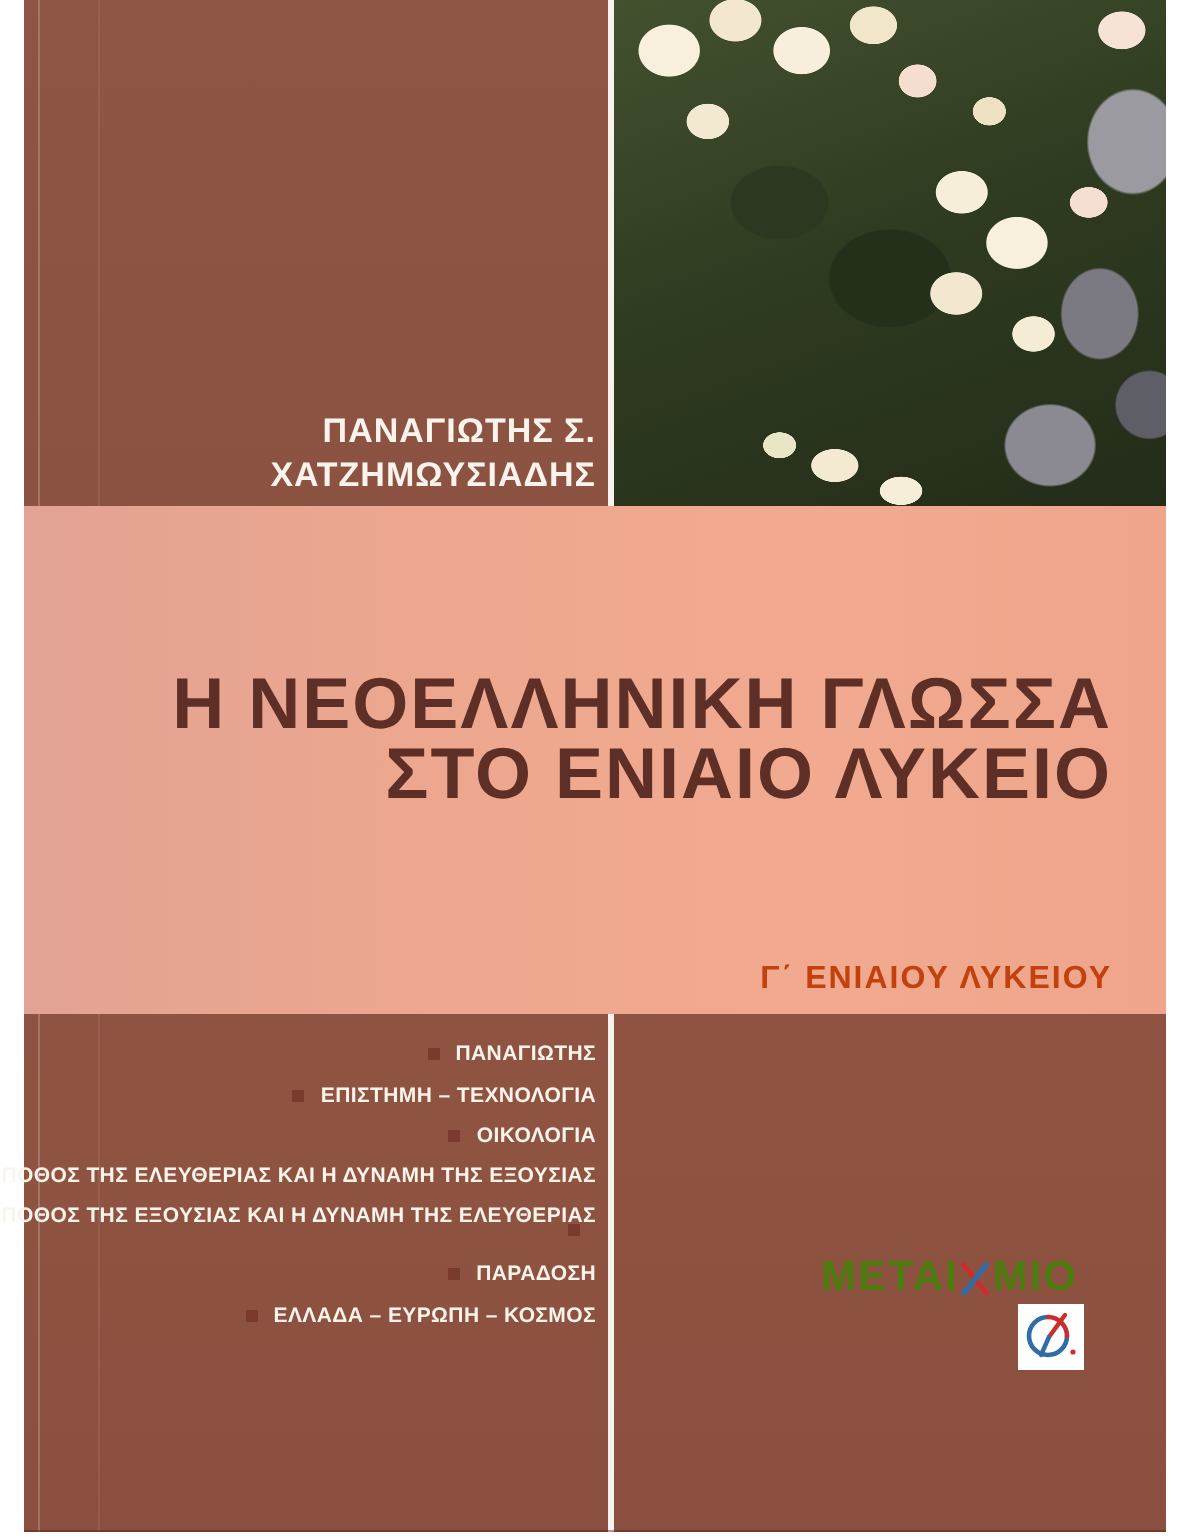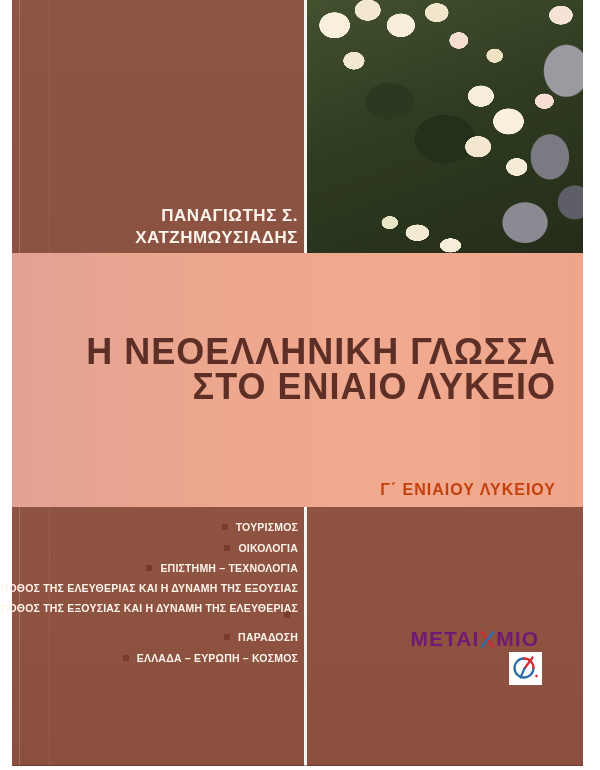--- a/index.html
+++ b/index.html
@@ -76,21 +76,21 @@
   .topic-row:nth-child(6){margin-top:-3px;}
   .topic-row:nth-child(7){margin-top:11px;}
   .topic-row:nth-child(8){margin-top:7px;}
   .bullet{flex:none;width:6px;height:6px;background:#7a3b2e;margin-right:8px;margin-bottom:1px;}
   .topic-text{
     color:#fcf3ea;font-weight:bold;font-size:10.5px;letter-spacing:.2px;white-space:nowrap;
   }
   
   .wordmark{
     position:absolute;right:61px;top:628px;height:22px;display:flex;align-items:center;
-    color:#701a75;font-weight:bold;font-size:21px;letter-spacing:1px;justify-content:center;
+    color:#4d7c0f;font-weight:bold;font-size:21px;letter-spacing:1px;justify-content:center;
   }
   .wordmark .x-icon{width:15px;height:17px;margin:0 1px;}
   .logo-box{
     position:absolute;left:509px;top:652px;width:33px;height:33px;background:#ffffff;
     display:flex;align-items:center;justify-content:center;
   }
   .cover-bottom-edge{position:absolute;left:12px;top:765px;width:571px;height:1px;background:rgba(80,35,25,.45);}
 </style>
 </head>
 <body>
@@ -112,29 +112,29 @@
   <div class="panel"></div>
   <div class="title-line l1">Η ΝΕΟΕΛΛΗΝΙΚΗ ΓΛΩΣΣΑ</div>
   <div class="title-line l2">ΣΤΟ ΕΝΙΑΙΟ ΛΥΚΕΙΟ</div>
   <div class="grade">Γ΄ ΕΝΙΑΙΟΥ ΛΥΚΕΙΟΥ</div>
 
   <div class="divider-bottom"></div>
 
   <div class="topics">
     <div class="topic-row">
       <span class="bullet"></span>
-      <span class="topic-text">ΤΟΥΡΙΣΜΟΣ</span>
+      <span class="topic-text">ΠΑΝΑΓΙΩΤΗΣ</span>
+    </div>
+    <div class="topic-row">
+      <span class="bullet"></span>
+      <span class="topic-text">ΕΠΙΣΤΗΜΗ – ΤΕΧΝΟΛΟΓΙΑ</span>
     </div>
     <div class="topic-row">
       <span class="bullet"></span>
       <span class="topic-text">ΟΙΚΟΛΟΓΙΑ</span>
-    </div>
-    <div class="topic-row">
-      <span class="bullet"></span>
-      <span class="topic-text">ΕΠΙΣΤΗΜΗ – ΤΕΧΝΟΛΟΓΙΑ</span>
     </div>
     <div class="topic-row">
 
       <span class="topic-text">Ο ΠΟΘΟΣ ΤΗΣ ΕΛΕΥΘΕΡΙΑΣ ΚΑΙ Η ΔΥΝΑΜΗ ΤΗΣ ΕΞΟΥΣΙΑΣ</span>
     </div>
     <div class="topic-row">
       <span class="topic-text">Ή Ο ΠΟΘΟΣ ΤΗΣ ΕΞΟΥΣΙΑΣ ΚΑΙ Η ΔΥΝΑΜΗ ΤΗΣ ΕΛΕΥΘΕΡΙΑΣ</span>
     </div>
     <div class="topic-row">
       <span class="bullet"></span>

